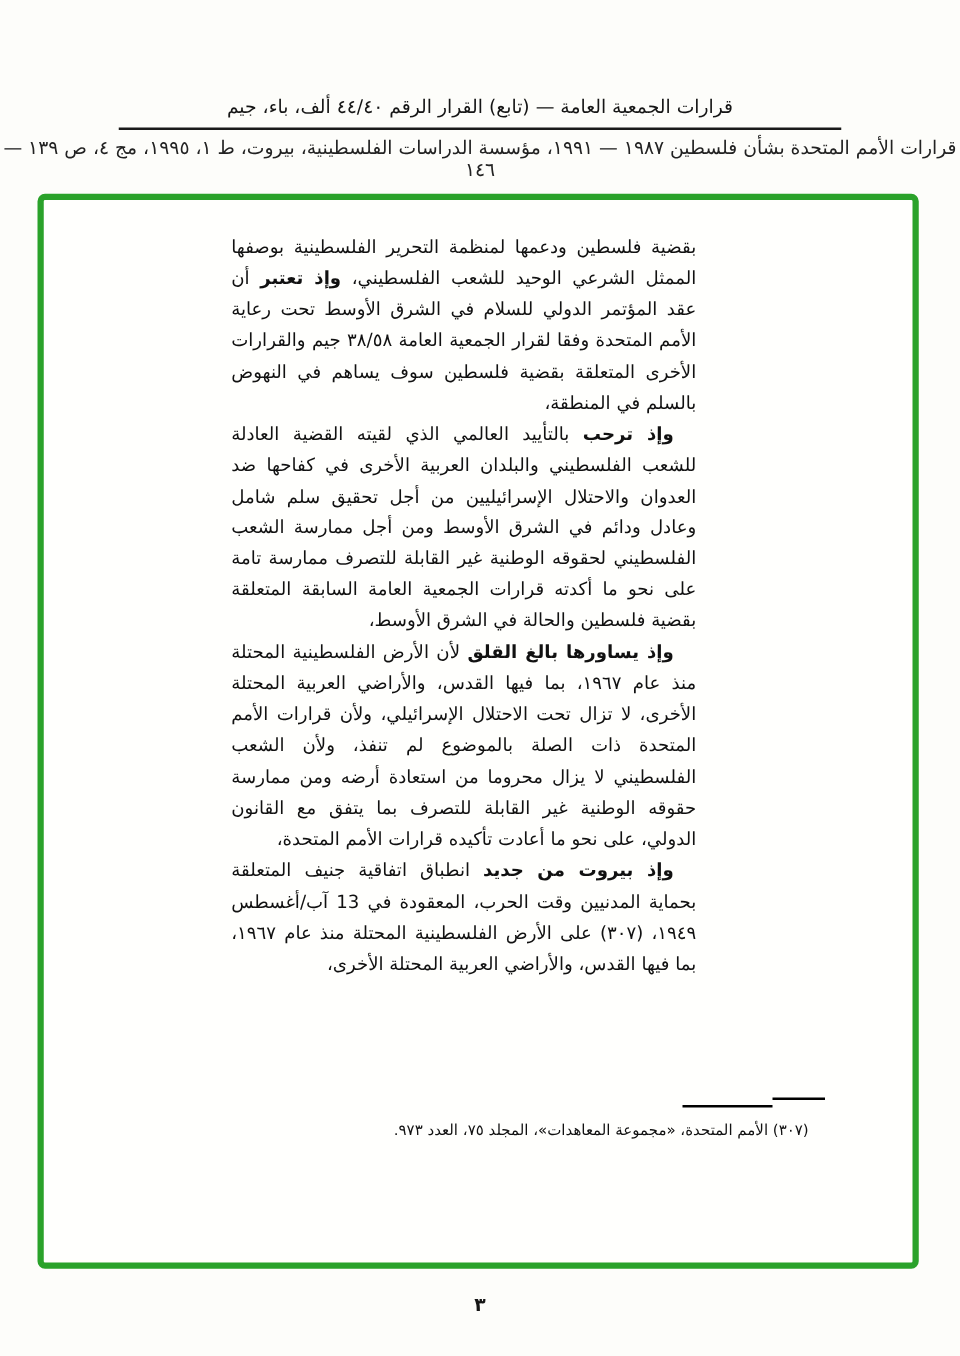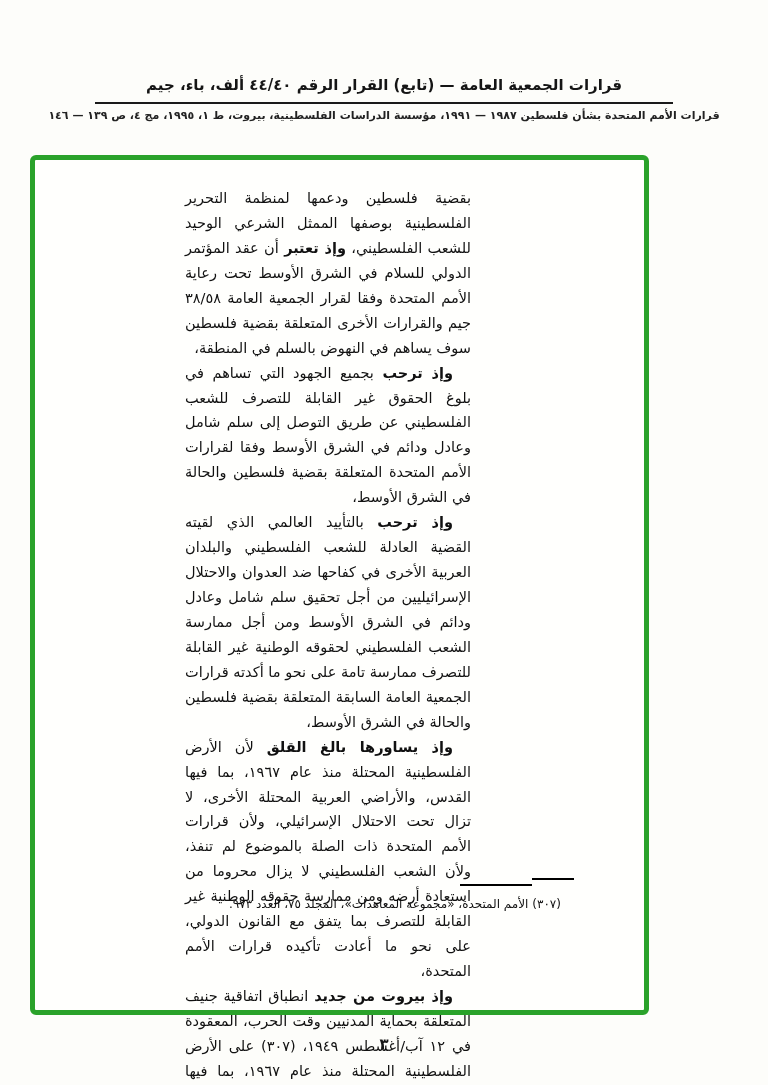--- a/index.html
+++ b/index.html
@@ -7,26 +7,26 @@
   body {
     width: 768px; height: 1085px; position: relative;
     font-family: "DejaVu Sans", sans-serif;
     color: #151515;
   }
   .page {
     position: absolute; inset: 0; background: #fdfdfa; direction: rtl;
   }
   
   .doc-header { position: absolute; top: 76px; left: 0; right: 0; text-align: center; }
-  .doc-title { font-size: 15px; font-weight: bold; letter-spacing: 0; }
+  .doc-title { font-size: 15px; font-weight: normal; letter-spacing: 0; }
   .header-rule { width: 578px; height: 2px; background: #1a1a1a; margin: 8px auto 5px auto; }
-  .source-line { font-size: 11px; font-weight: bold; color: #222; }
+  .source-line { font-size: 15px; font-weight: normal; color: #222; }
   
   .frame {
-    position: absolute; left: 30px; top: 155px; width: 619px; height: 860px;
+    position: absolute; left: 30px; top: 155px; width: 705px; height: 860px;
     border: 5px solid #2aa22a; border-radius: 6px; background: #fffffd;
   }
   
   .text-col {
     margin: 26px 173px 0 150px;
     font-size: 14.5px; line-height: 1.72;
     text-align: justify; color: #111;
   }
   .text-col p { margin: 0; }
   p.para { text-indent: 18px; }
@@ -56,27 +56,26 @@
     <div class="header-rule"></div>
     <div class="source-line">قرارات الأمم المتحدة بشأن فلسطين ١٩٨٧ — ١٩٩١، مؤسسة الدراسات الفلسطينية، بيروت، ط ١، ١٩٩٥، مج ٤، ص ١٣٩ — ١٤٦</div>
   </header>
 
   <div class="frame">
 
     <div class="text-col">
 
       <p class="cont"><span>بقضية فلسطين ودعمها لمنظمة التحرير الفلسطينية بوصفها الممثل الشرعي الوحيد للشعب الفلسطيني،</span> <span class="lead">وإذ تعتبر</span> <span>أن عقد المؤتمر الدولي للسلام في الشرق الأوسط تحت رعاية الأمم المتحدة وفقا لقرار الجمعية العامة ٣٨/٥٨ جيم والقرارات الأخرى المتعلقة بقضية فلسطين سوف يساهم في النهوض بالسلم في المنطقة،</span></p>
 
-      <p class="para"><span class="lead">وإذ ترحب</span> <span>بجميع الجهود التي تساهم في بلوغ الحقوق غير القابلة للتصرف للشعب الفلسطيني عن طريق التوصل إلى سلم شامل وعادل ودائم في الشرق الأوسط وفقا لقرارات الأمم المتحدة المتعلقة بقضية فلسطين والحالة في الشرق الأوسط،</span></p>
 
       <p class="para"><span class="lead">وإذ ترحب</span> <span>بالتأييد العالمي الذي لقيته القضية العادلة للشعب الفلسطيني والبلدان العربية الأخرى في كفاحها ضد العدوان والاحتلال الإسرائيليين من أجل تحقيق سلم شامل وعادل ودائم في الشرق الأوسط ومن أجل ممارسة الشعب الفلسطيني لحقوقه الوطنية غير القابلة للتصرف ممارسة تامة على نحو ما أكدته قرارات الجمعية العامة السابقة المتعلقة بقضية فلسطين والحالة في الشرق الأوسط،</span></p>
 
       <p class="para"><span class="lead">وإذ يساورها بالغ القلق</span> <span>لأن الأرض الفلسطينية المحتلة منذ عام ١٩٦٧، بما فيها القدس، والأراضي العربية المحتلة الأخرى، لا تزال تحت الاحتلال الإسرائيلي، ولأن قرارات الأمم المتحدة ذات الصلة بالموضوع لم تنفذ، ولأن الشعب الفلسطيني لا يزال محروما من استعادة أرضه ومن ممارسة حقوقه الوطنية غير القابلة للتصرف بما يتفق مع القانون الدولي، على نحو ما أعادت تأكيده قرارات الأمم المتحدة،</span></p>
 
-      <p class="para"><span class="lead">وإذ بيروت من جديد</span> <span>انطباق اتفاقية جنيف المتعلقة بحماية المدنيين وقت الحرب، المعقودة في ١٢ آب/أغسطس ١٩٤٩، (٣٠٧) على الأرض الفلسطينية المحتلة منذ عام ١٩٦٧، بما فيها القدس، والأراضي العربية المحتلة الأخرى،</span></p>
+      <p class="para"><span class="lead">وإذ بيروت من جديد</span> <span>انطباق اتفاقية جنيف المتعلقة بحماية المدنيين وقت الحرب، المعقودة في 13 آب/أغسطس ١٩٤٩، (٣٠٧) على الأرض الفلسطينية المحتلة منذ عام ١٩٦٧، بما فيها القدس، والأراضي العربية المحتلة الأخرى،</span></p>
 
     </div>
 
     <div class="footnote-block">
       <div class="fn-rule-1"></div>
       <div class="fn-rule-2"></div>
       <p class="footnote-text">(٣٠٧) الأمم المتحدة، «مجموعة المعاهدات»، المجلد ٧٥، العدد ٩٧٣.</p>
     </div>
 
   </div>

